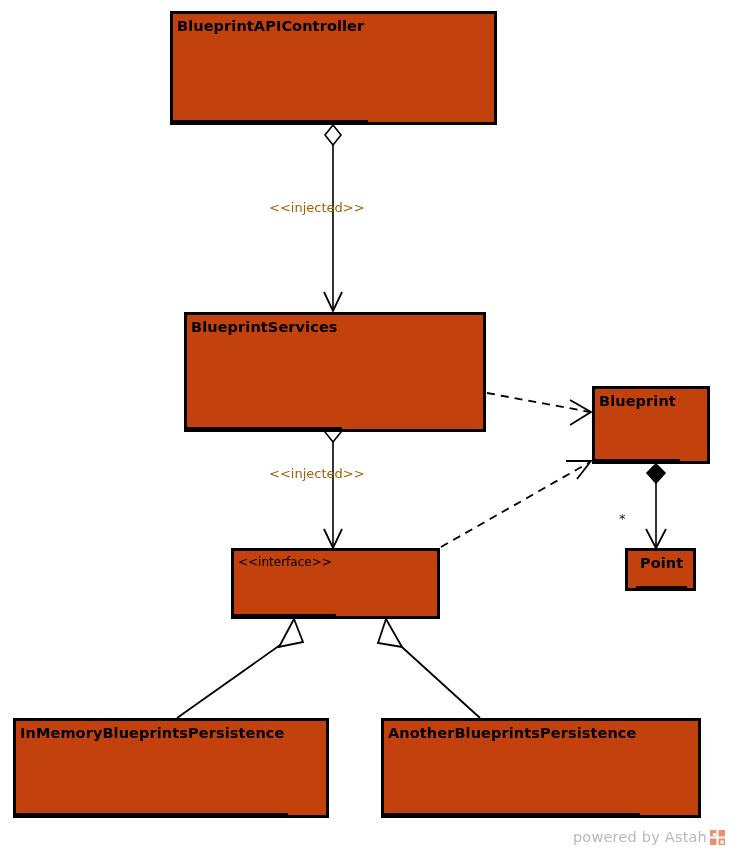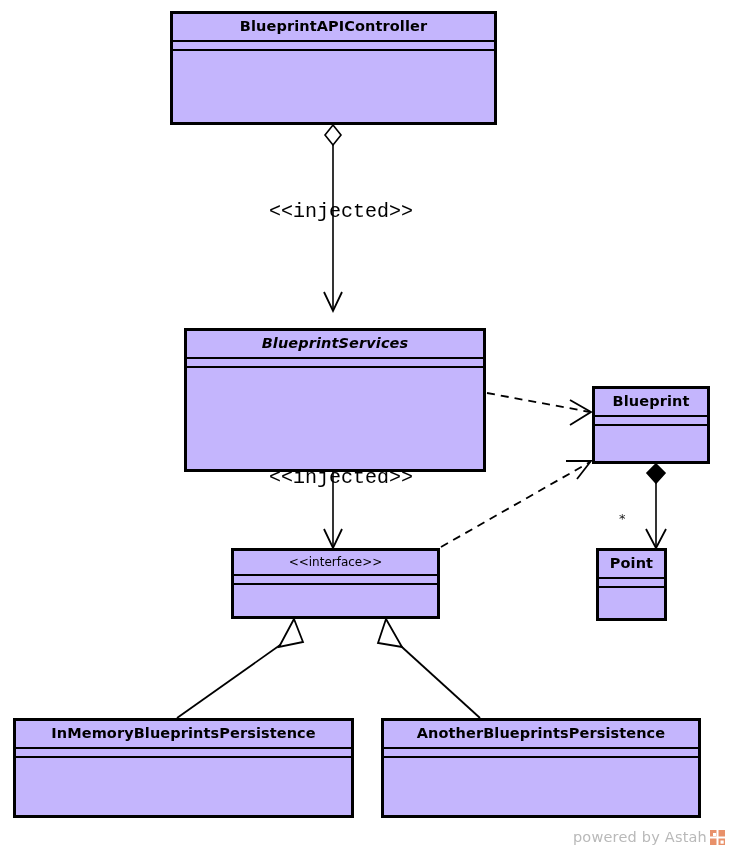--- a/index.html
+++ b/index.html
@@ -26,25 +26,25 @@
   #connector-layer {
     position: absolute;
     left: 0; top: 0;
     width: 733px;
     height: 850px;
   }
 
   
   .uml-class {
     position: absolute;
-    background: #c4b5fd;
+    background: #c2410c;
     border: 3px solid #000000;
     box-sizing: border-box;
     display: flex;
-    flex-direction: column;
+    flex-direction: row;
   }
   .uml-name-compartment {
     border-bottom: 2px solid #000000;
     text-align: center;
     font-weight: bold;
     font-size: 14.5px;
     color: #000000;
     line-height: 1.18;
     padding: 4px 4px 5px 4px;
     box-sizing: border-box;
@@ -63,25 +63,24 @@
     flex: 0 0 auto;
   }
   .uml-op-compartment {
     flex: 1 1 auto;
     box-sizing: border-box;
   }
 
   
   .edge-label {
     position: absolute;
-    font-size: 20px;
-    color: #000000;
+    font-size: 13px;
+    color: #a16207;
     white-space: nowrap;
     background: transparent;
-    font-family: Liberation Mono, monospace;
   }
   .multiplicity-label {
     position: absolute;
     font-size: 13px;
     color: #1a1a1a;
     white-space: nowrap;
   }
 
   
   #watermark {
@@ -161,53 +160,53 @@
   <div class="multiplicity-label" style="left:619px; top:511px;">*</div>
 
   <div class="uml-class" style="left:170px; top:11px; width:327px; height:114px;">
     <div class="uml-name-compartment">
       <span>BlueprintAPIController</span>
     </div>
     <div class="uml-attr-compartment"></div>
     <div class="uml-op-compartment"></div>
   </div>
 
-  <div class="uml-class" style="left:184px; top:328px; width:302px; height:144px;font-style:italic;">
+  <div class="uml-class" style="left:184px; top:312px; width:302px; height:120px;">
     <div class="uml-name-compartment">
       <span>BlueprintServices</span>
     </div>
     <div class="uml-attr-compartment"></div>
     <div class="uml-op-compartment"></div>
   </div>
 
   <div class="uml-class" style="left:592px; top:386px; width:118px; height:78px;">
     <div class="uml-name-compartment">
       <span>Blueprint</span>
     </div>
     <div class="uml-attr-compartment"></div>
     <div class="uml-op-compartment"></div>
   </div>
 
-  <div class="uml-class" style="left:596px; top:548px; width:71px; height:73px;">
+  <div class="uml-class" style="left:625px; top:548px; width:71px; height:43px;padding-left:8px;">
     <div class="uml-name-compartment">
       <span>Point</span>
     </div>
     <div class="uml-attr-compartment"></div>
     <div class="uml-op-compartment"></div>
   </div>
 
   <div class="uml-class" style="left:231px; top:548px; width:209px; height:71px;">
     <div class="uml-name-compartment">
       <span class="uml-stereotype">&lt;&lt;interface&gt;&gt;</span>
     </div>
     <div class="uml-attr-compartment"></div>
     <div class="uml-op-compartment"></div>
   </div>
 
-  <div class="uml-class" style="left:13px; top:718px; width:341px; height:100px;">
+  <div class="uml-class" style="left:13px; top:718px; width:316px; height:100px;">
     <div class="uml-name-compartment">
       <span>InMemoryBlueprintsPersistence</span>
     </div>
     <div class="uml-attr-compartment"></div>
     <div class="uml-op-compartment"></div>
   </div>
 
   <div class="uml-class" style="left:381px; top:718px; width:320px; height:100px;">
     <div class="uml-name-compartment">
       <span>AnotherBlueprintsPersistence</span>

